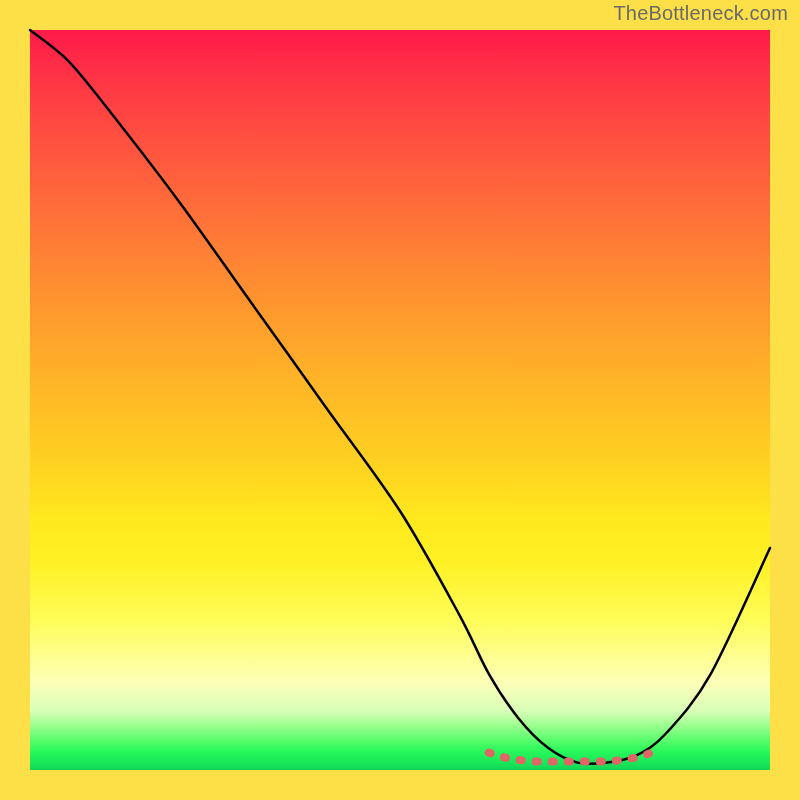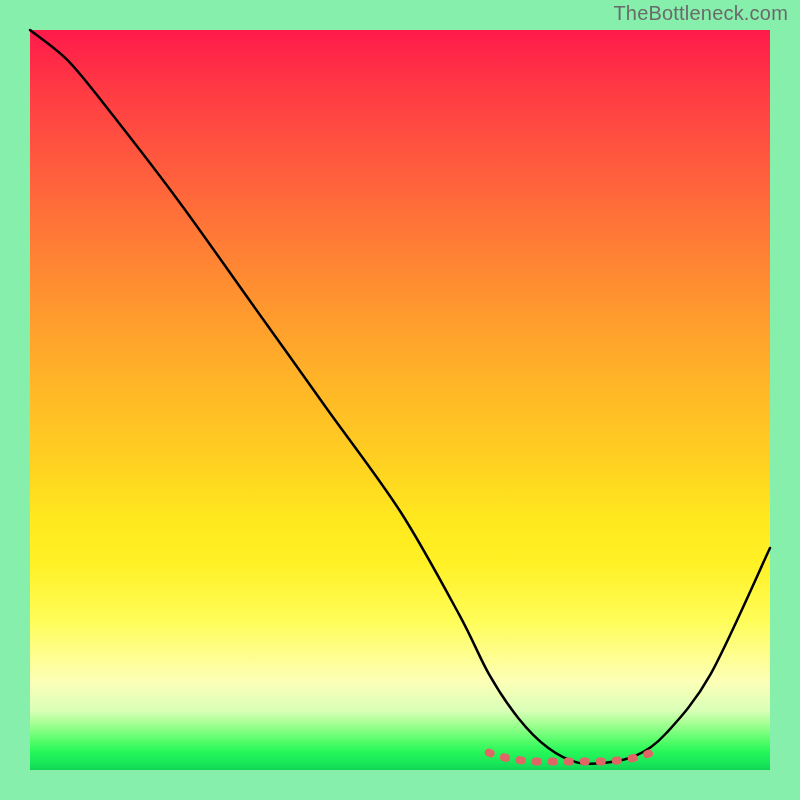--- a/index.html
+++ b/index.html
@@ -10,21 +10,21 @@
     background: #000;
     overflow: hidden;
     font-family: Arial, Helvetica, sans-serif;
   }
   .frame {
     position: absolute;
     left: 0;
     top: 0;
     width: 800px;
     height: 800px;
-    background: #86efac;
+    background: #fde047;
   }
   .attribution {
     position: absolute;
     top: 2px;
     right: 12px;
     color: #6a6a6a;
     font-size: 20px;
     font-weight: 500;
     letter-spacing: 0.2px;
   }

